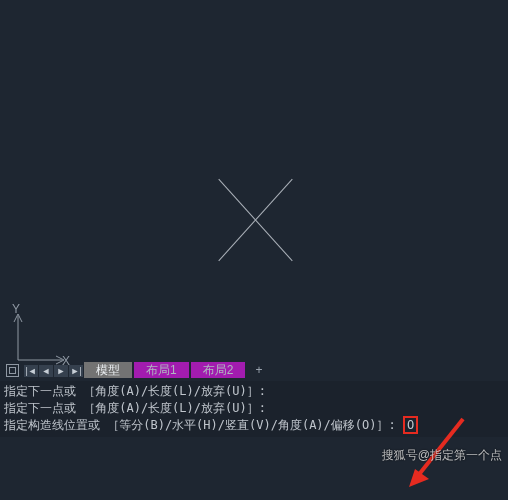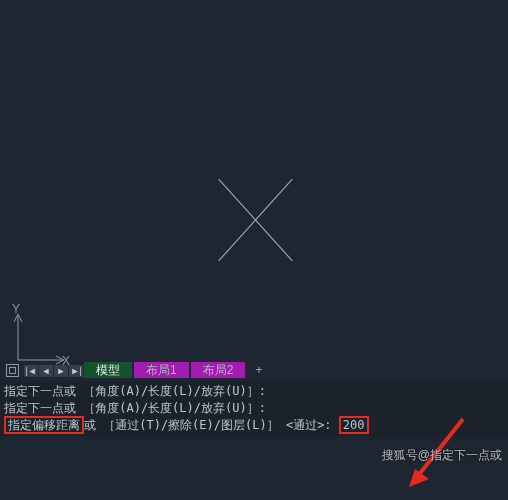--- a/index.html
+++ b/index.html
@@ -12,21 +12,21 @@
   .ucs .axis{font-size:12px;color:#8f98a3}
   .ucs .y{position:absolute;left:4px;top:-8px}
   .ucs .x{position:absolute;left:54px;top:44px}
   .ucs svg{display:block}
   .rec-btn{position:absolute;left:6px;top:364px;width:11px;height:11px;border:1px solid #8f98a3;background:transparent}
   .rec-btn::after{content:"";position:absolute;left:2px;top:2px;width:5px;height:5px;border:1px solid #8f98a3}
   .nav{position:absolute;left:24px;top:364px;display:flex;align-items:center;height:14px}
   .nav-btn{width:14px;height:12px;background:#35404e;color:#c7ced6;font-size:9px;line-height:12px;text-align:center;border-right:1px solid #1e2631;cursor:pointer}
   .tabs{position:absolute;left:84px;top:362px;display:flex;height:16px}
   .tab{padding:1px 12px 1px 12px;font-size:12px;color:#b0b7c0;background:#a21caf;margin-right:2px;cursor:pointer;line-height:14px}
-  .tab.active{background:#14532d;color:#e8ecef}
+  .tab.active{background:#737373;color:#e8ecef}
   .tab-add{padding:1px 8px;color:#9aa3ae;cursor:pointer}
   .cmd{position:absolute;left:0;top:381px;width:508px;background:#1b222c;color:#bfc5cc;font-size:12px;line-height:16.8px;padding:2px 4px 4px 4px;box-sizing:border-box;font-family:"SimSun","Microsoft YaHei",monospace}
   .cmd-line{white-space:pre}
   .hl{display:inline-block;border:2px solid #e52b20;padding:0 2px;margin:-1px 0;line-height:14px}
   .arrow{position:absolute;pointer-events:none}
   .wm{position:absolute;right:6px;bottom:36px;color:#d6d6d6;font-size:12px;opacity:.85;text-shadow:0 0 2px #000}
 </style>
 </head>
 <body>
 
@@ -57,21 +57,21 @@
 <div class="tabs">
   <div class="tab active">模型</div>
   <div class="tab">布局1</div>
   <div class="tab">布局2</div>
   <div class="tab-add">+</div>
 </div>
 
 <div class="cmd">
   <div class="cmd-line">指定下一点或 ［角度(A)/长度(L)/放弃(U)］:</div>
   <div class="cmd-line">指定下一点或 ［角度(A)/长度(L)/放弃(U)］:</div>
-  <div class="cmd-line"><span class="hl">指定偏移距离</span><span>或 ［通过(T)/擦除(E)/图层(L)］ &lt;通过&gt;: </span><span class="hl">200</span></div>
+  <div class="cmd-line"><span>指定构造线位置或 ［等分(B)/水平(H)/竖直(V)/角度(A)/偏移(O)］: </span><span class="hl">O</span></div>
 </div>
 
 <svg class="arrow" style="left:403px;top:413px" width="70" height="78" viewBox="0 0 70 78">
   <line x1="60" y1="6" x2="14" y2="64" stroke="#e52b20" stroke-width="4"></line>
   <polygon points="6,74 12,56 26,66" fill="#e52b20"></polygon>
 </svg>
 
-<div class="wm">搜狐号@指定下一点或</div>
+<div class="wm">搜狐号@指定第一个点</div>
 
 </body></html>

